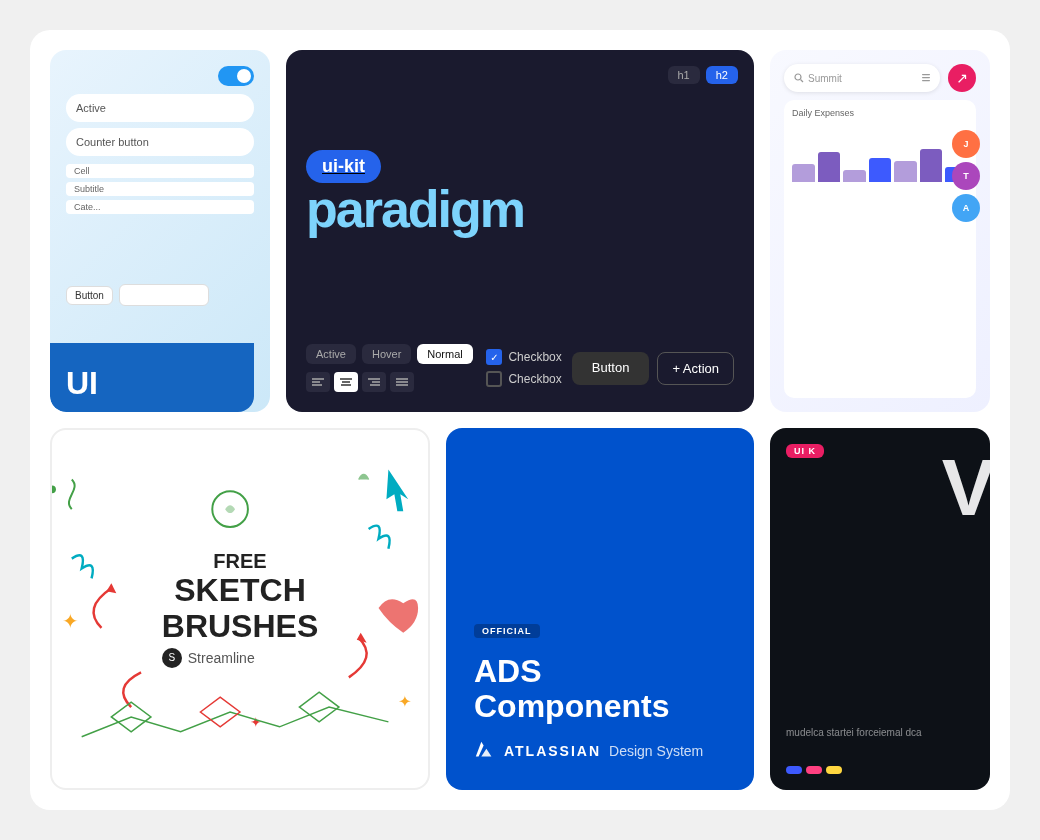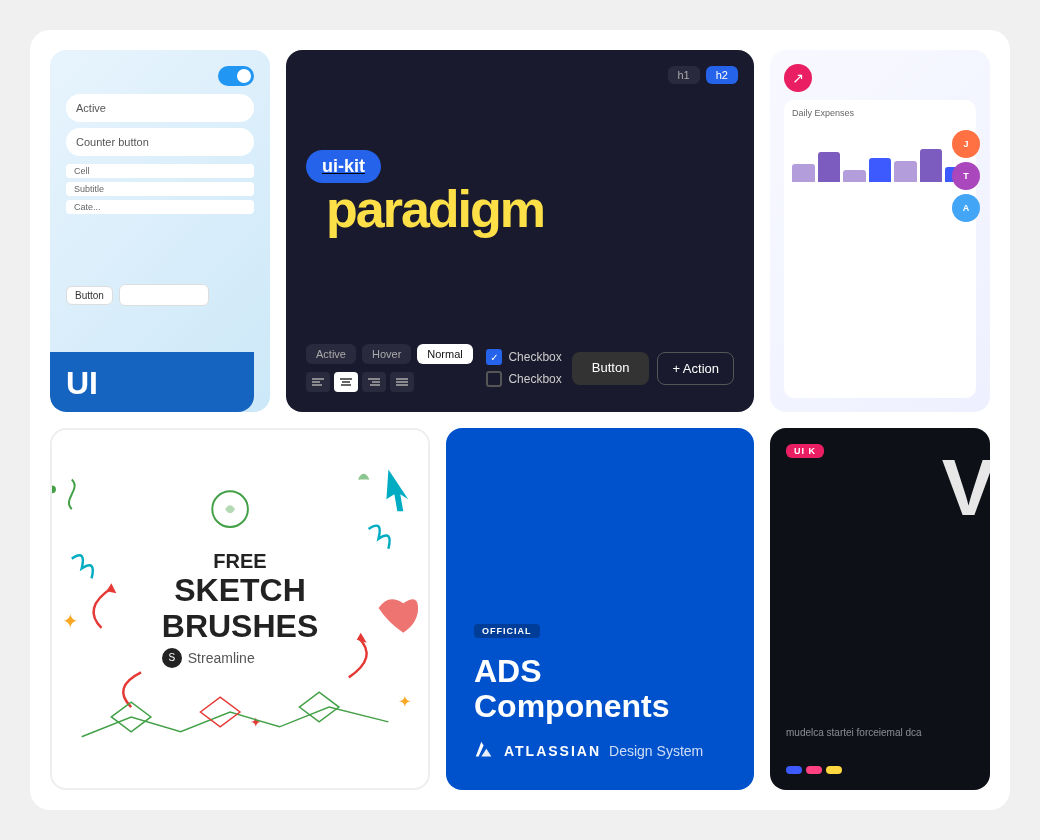--- a/index.html
+++ b/index.html
@@ -99,21 +99,21 @@
       border-radius: 4px;
       padding: 2px 8px;
       font-size: 9px;
       color: #666;
     }
     .card-1-divider {
       position: absolute;
       bottom: 0;
       left: 0;
       right: 16px;
-      height: 60px;
+      height: 69px;
       background: #1565c0;
       border-radius: 0 0 16px 16px;
       text-align: right;
     }
 
     
     .card-2 {
       background: #1a1a2e;
       padding: 20px;
       display: flex;
@@ -149,24 +149,23 @@
       background: #2563eb;
       border-radius: 20px;
       padding: 6px 16px;
       font-size: 18px;
       font-weight: 700;
       color: #fff;
     }
     .card-2-heading {
       font-size: 52px;
       font-weight: 900;
-      color: #fde047;
+      color: #7dd3fc;
       letter-spacing: -2px;
       line-height: 1;
-      margin-left: 20px;
     }
     .card-2-controls {
       display: flex;
       align-items: center;
       justify-content: space-between;
     }
     .card-2-left {
       display: flex;
       flex-direction: column;
       gap: 8px;
@@ -607,20 +606,32 @@
           <div class="card-2-btn-group">
             <div class="card-2-cta">Button</div>
             <div class="card-2-action">+ Action</div>
           </div>
         </div>
       </div>
     </div>
 
     <div class="card card-3" style="position:relative;">
       <div class="card-3-top">
+        <div class="card-3-search">
+          <svg width="10" height="10" viewBox="0 0 10 10">
+              <circle cx="4" cy="4" r="3" stroke="#999" stroke-width="1.2" fill="none"></circle>
+              <line x1="6.5" y1="6.5" x2="9" y2="9" stroke="#999" stroke-width="1.2"></line>
+            </svg>
+          <span>Summit</span>
+          <svg width="8" height="8" viewBox="0 0 8 8" style="margin-left:auto">
+              <rect width="8" height="1.2" rx="0.6" fill="#999"></rect>
+              <rect y="3" width="8" height="1.2" rx="0.6" fill="#999"></rect>
+              <rect y="6" width="8" height="1.2" rx="0.6" fill="#999"></rect>
+            </svg>
+        </div>
         <div class="card-3-arrow">
           <span>↗</span>
         </div>
       </div>
       <div class="card-3-chart-area">
         <div class="card-3-chart-title">Daily Expenses</div>
         <div class="card-3-bars">
           <div class="card-3-bar" style="height:30%; background:#b39ddb;"></div>
           <div class="card-3-bar" style="height:50%; background:#7c5cbf;"></div>
           <div class="card-3-bar" style="height:20%; background:#b39ddb;"></div>

